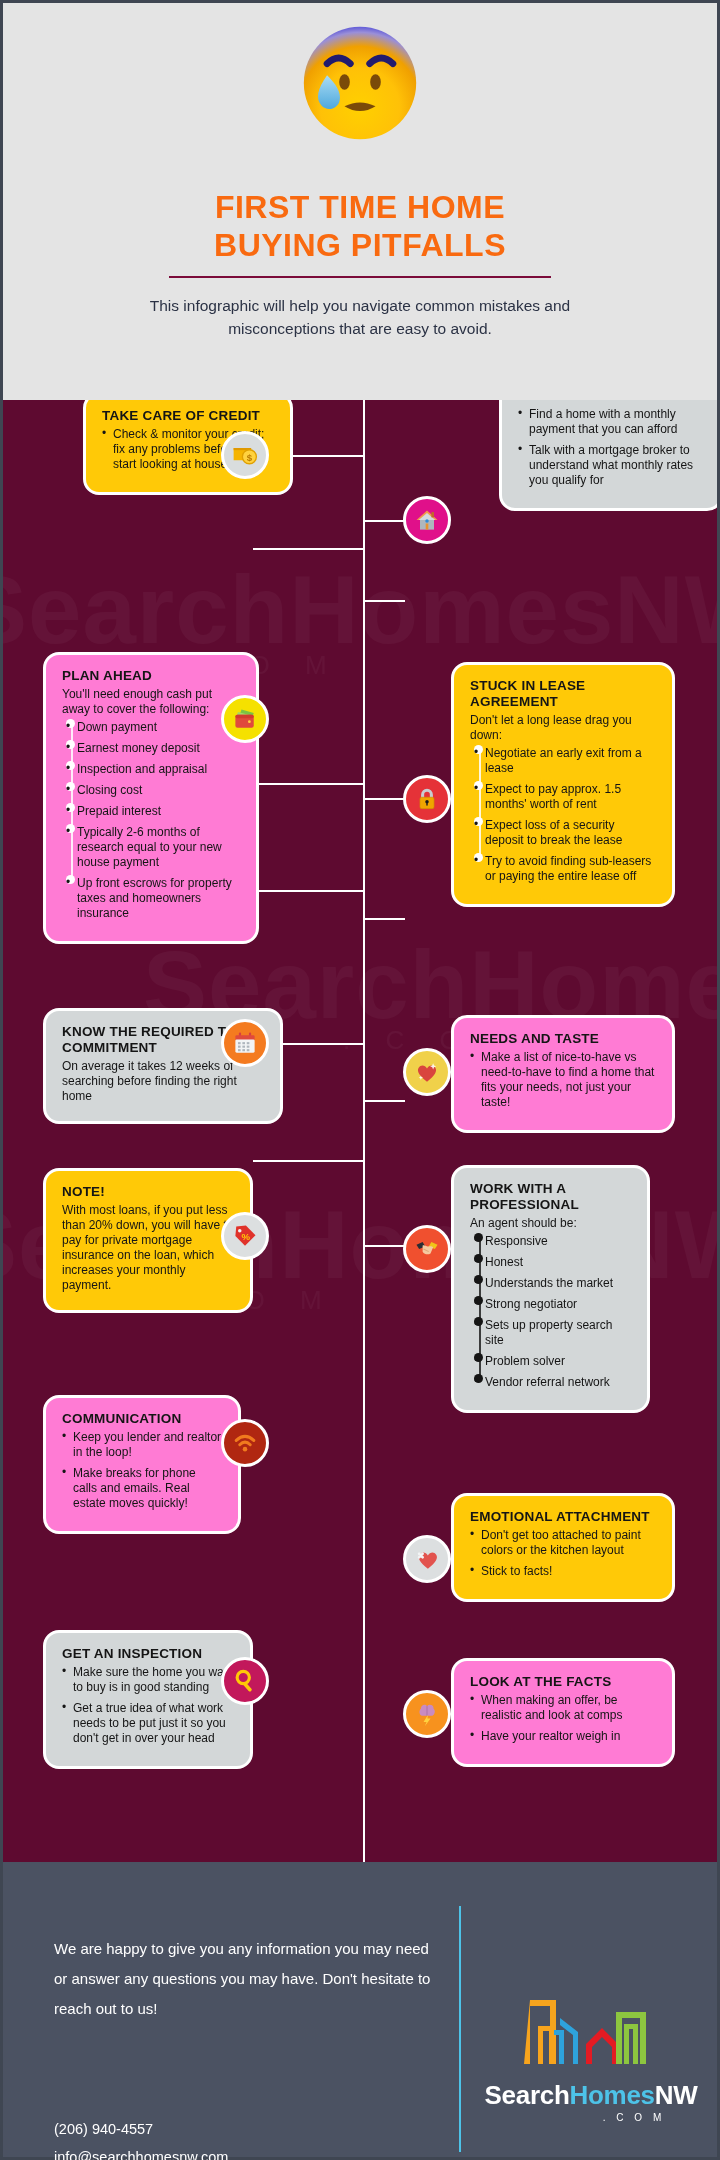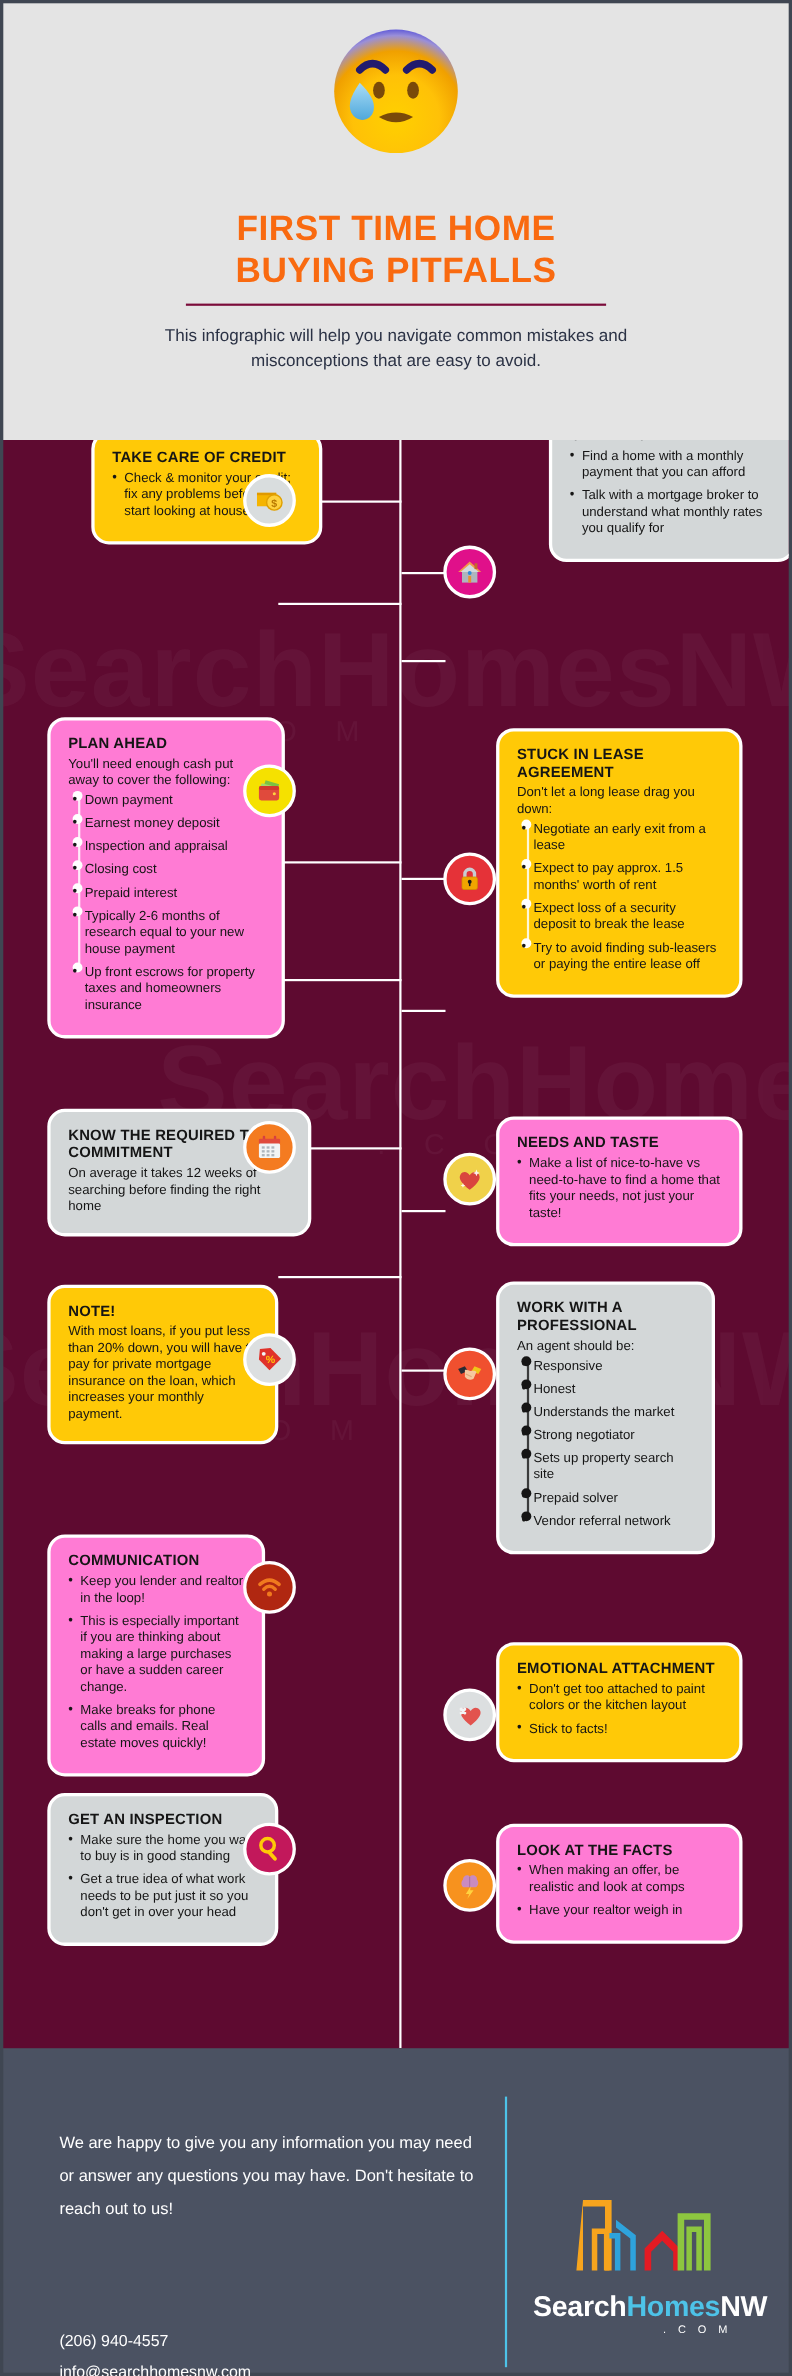--- a/index.html
+++ b/index.html
@@ -352,38 +352,37 @@
 
   <div class="card gray" style="left:448px; top:765px; width:199px;">
     <h3>WORK WITH A PROFESSIONAL</h3>
     <div class="intro">An agent should be:</div>
     <ul class="dotlist dark">
       <li>Responsive</li>
       <li>Honest</li>
       <li>Understands the market</li>
       <li>Strong negotiator</li>
       <li>Sets up property search site</li>
-      <li>Prepaid solver</li>
+      <li>Problem solver</li>
       <li>Vendor referral network</li>
     </ul>
   </div>
   <div class="bubble" style="left:400px; top:825px; background:#F0502F;">
     <svg viewBox="0 0 32 32">
         <path d="M4 11 L11 8 L14 13 L7 16 Z" fill="#2B2B33"></path>
         <path d="M28 11 L21 8 L18 13 L25 16 Z" fill="#F0C419"></path>
         <path d="M11 12 C13 11 15 13 17 13 C19 13 21 12 23 14 L20 21 C17 23 13 22 11 19 Z" fill="#F5C9A0"></path>
         <path d="M12 16 L18 19" stroke="#E0A87A" stroke-width="1.2"></path>
       </svg>
   </div>
 
   <div class="card pink" style="left:40px; top:995px; width:198px;">
     <h3>COMMUNICATION</h3>
     <ul>
       <li>Keep you lender and realtor in the loop!</li>
-      <li>This is especially important if you are thinking about making a large purchases or have a sudden career change.</li>
       <li>Make breaks for phone calls and emails. Real estate moves quickly!</li>
     </ul>
   </div>
   <div class="bubble" style="left:218px; top:1019px; background:#B02711;">
     <svg viewBox="0 0 32 32">
         <path d="M6 13 Q16 4 26 13" stroke="#F07A1E" stroke-width="3.6" fill="none" stroke-linecap="round"></path>
         <path d="M10 18 Q16 12 22 18" stroke="#F07A1E" stroke-width="3.4" fill="none" stroke-linecap="round"></path>
         <circle cx="16" cy="23" r="2.6" fill="#F07A1E"></circle>
       </svg>
   </div>

